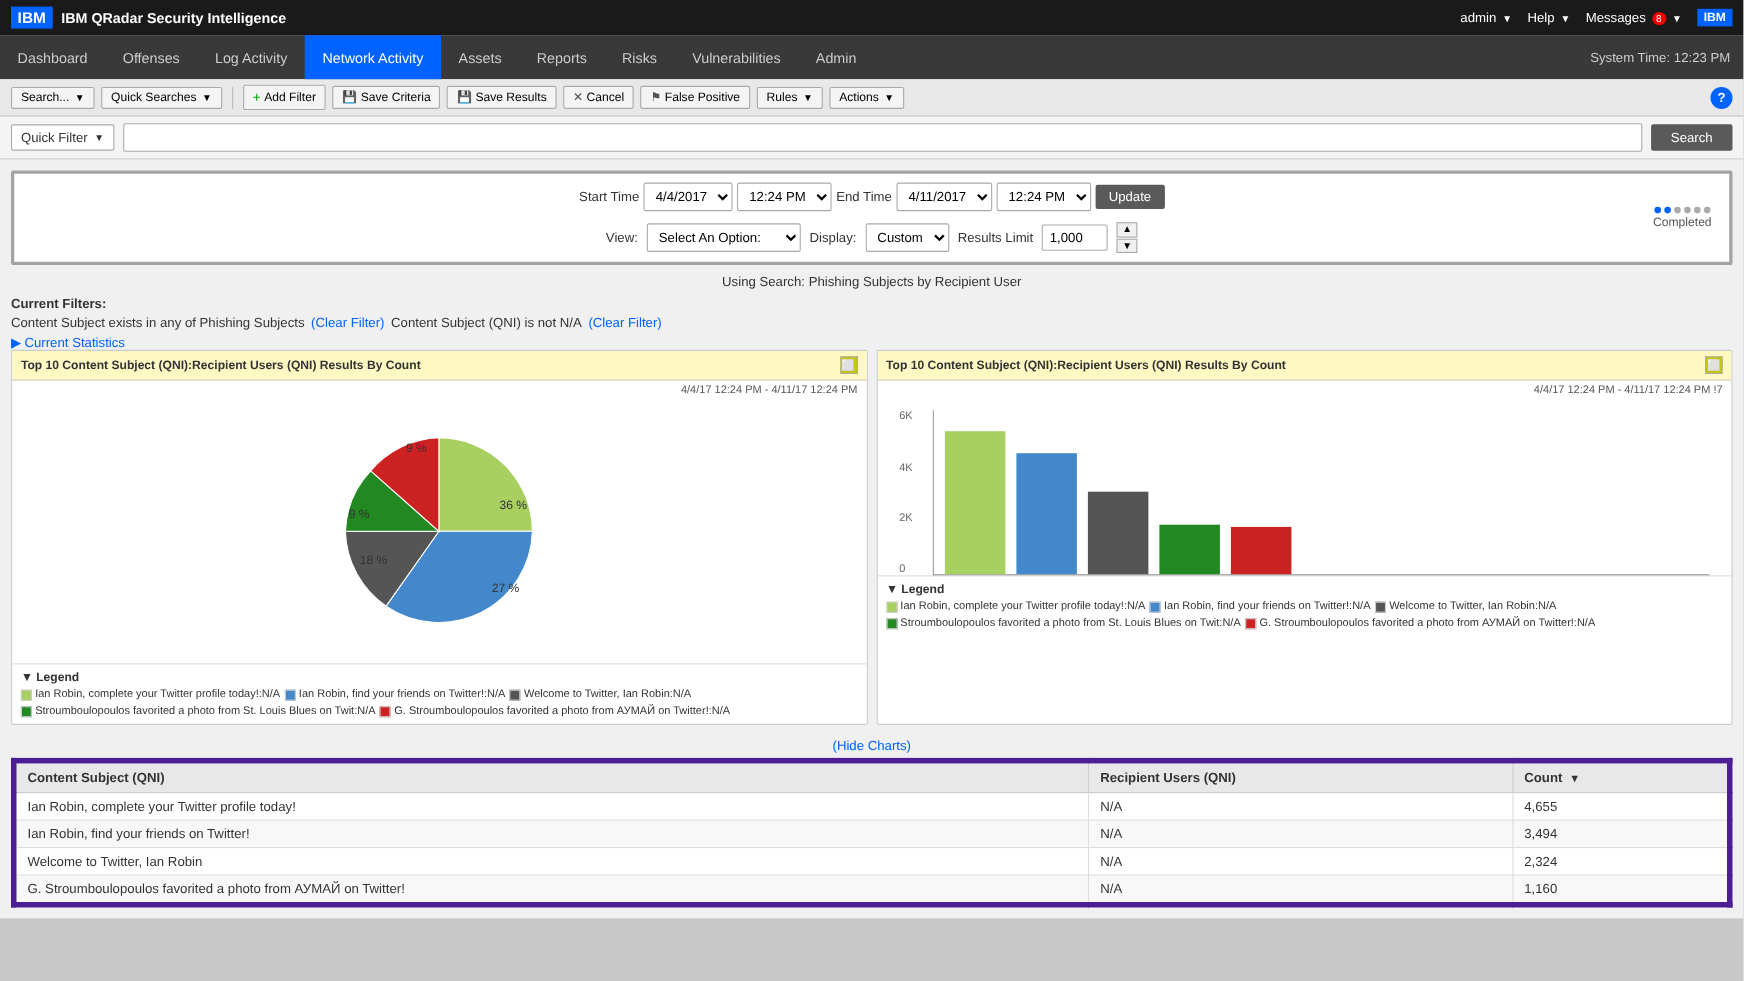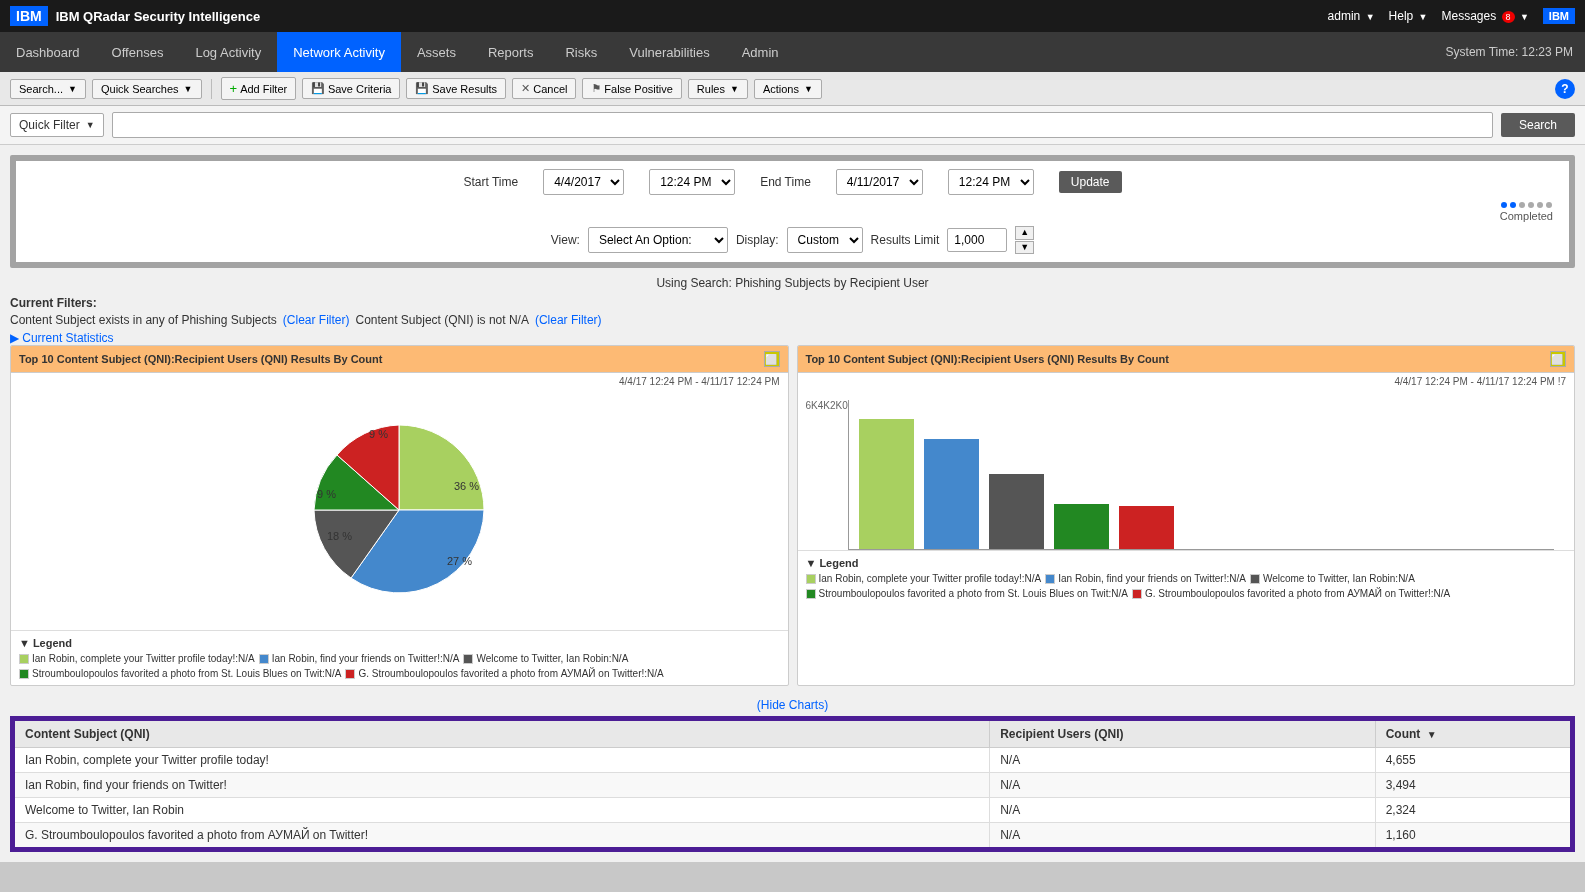--- a/index.html
+++ b/index.html
@@ -106,27 +106,27 @@
       cursor: pointer;
       border-radius: 2px;
     }
 
     
     #main { background: #f0f0f0; padding: 10px; }
 
     
     #time-controls {
       background: #fff;
-      border: 6px solid #a3a3a3;
+      border: 3px solid #a3a3a3;
       border-radius: 2px;
       padding: 8px 16px;
       margin-bottom: 8px;
       display: flex;
       align-items: center;
-      gap: 25px;
+      gap: 4px;
       flex-wrap: wrap;
       justify-content: center;
       position: relative;
     }
     .time-label { font-size: 12px; color: #333; }
     .time-select {
       border: 1px solid #aaa;
       border-radius: 2px;
       padding: 4px 6px;
       font-size: 12px;
@@ -178,21 +178,21 @@
       margin-bottom: 8px;
     }
     .chart-panel {
       flex: 1;
       background: #fff;
       border: 1px solid #ccc;
       border-radius: 2px;
       overflow: hidden;
     }
     .chart-header {
-      background: #fdba74;
+      background: #fef9c3;
       border-bottom: 1px solid #ccc;
       padding: 5px 8px;
       font-size: 11px;
       font-weight: bold;
       display: flex;
       justify-content: space-between;
       align-items: center;
     }
     .chart-icon {
       width: 16px; height: 16px;
@@ -467,21 +467,21 @@
       </div>
     </div>
 
     <div class="chart-panel">
       <div class="chart-header">
         <span>Top 10 Content Subject (QNI):Recipient Users (QNI) Results By Count</span>
         <div class="chart-icon">⬜</div>
       </div>
       <div class="chart-date">4/4/17 12:24 PM - 4/11/17 12:24 PM !7</div>
       <div style="padding: 10px 20px 0 50px; position:relative;">
-        <div style="display:flex; justify-content:space-between; position:absolute; left:8px; top:10px; height:150px; font-size:10px; color:#666;">
+        <div style="display:flex; flex-direction:column; justify-content:space-between; position:absolute; left:20px; top:10px; height:150px; font-size:10px; color:#666;">
           <span>6K</span>
           <span>4K</span>
           <span>2K</span>
           <span>0</span>
         </div>
         <div style="display:flex; align-items:flex-end; gap:10px; height:150px; border-left:1px solid #999; border-bottom:1px solid #999; padding:0 10px;">
           <div style="height:130px; width:55px; background:#a8d060;"></div>
           <div style="height:110px; width:55px; background:#4488cc;"></div>
           <div style="height:75px; width:55px; background:#555555;"></div>
           <div style="height:45px; width:55px; background:#228822;"></div>

